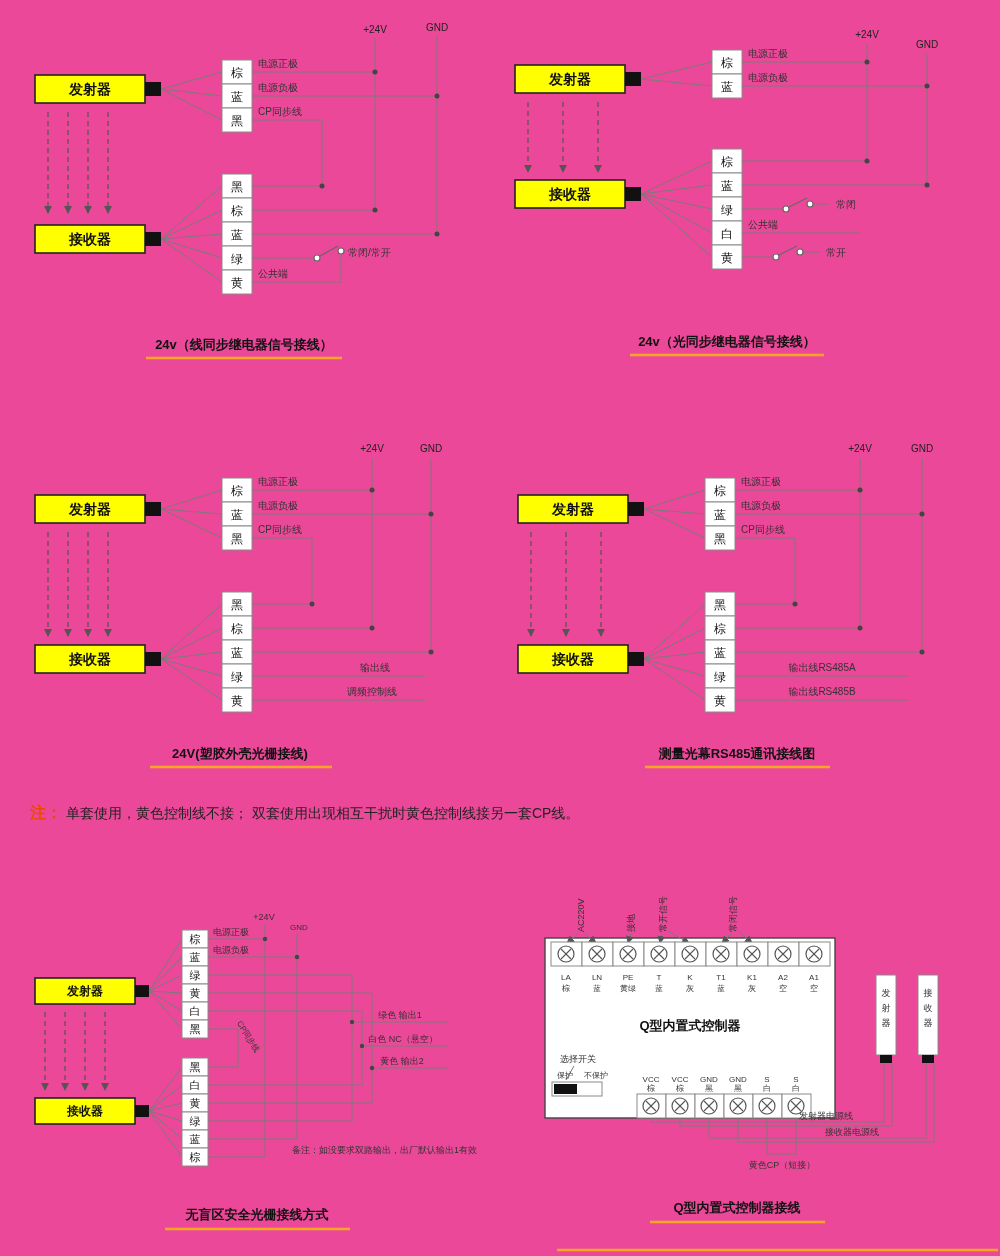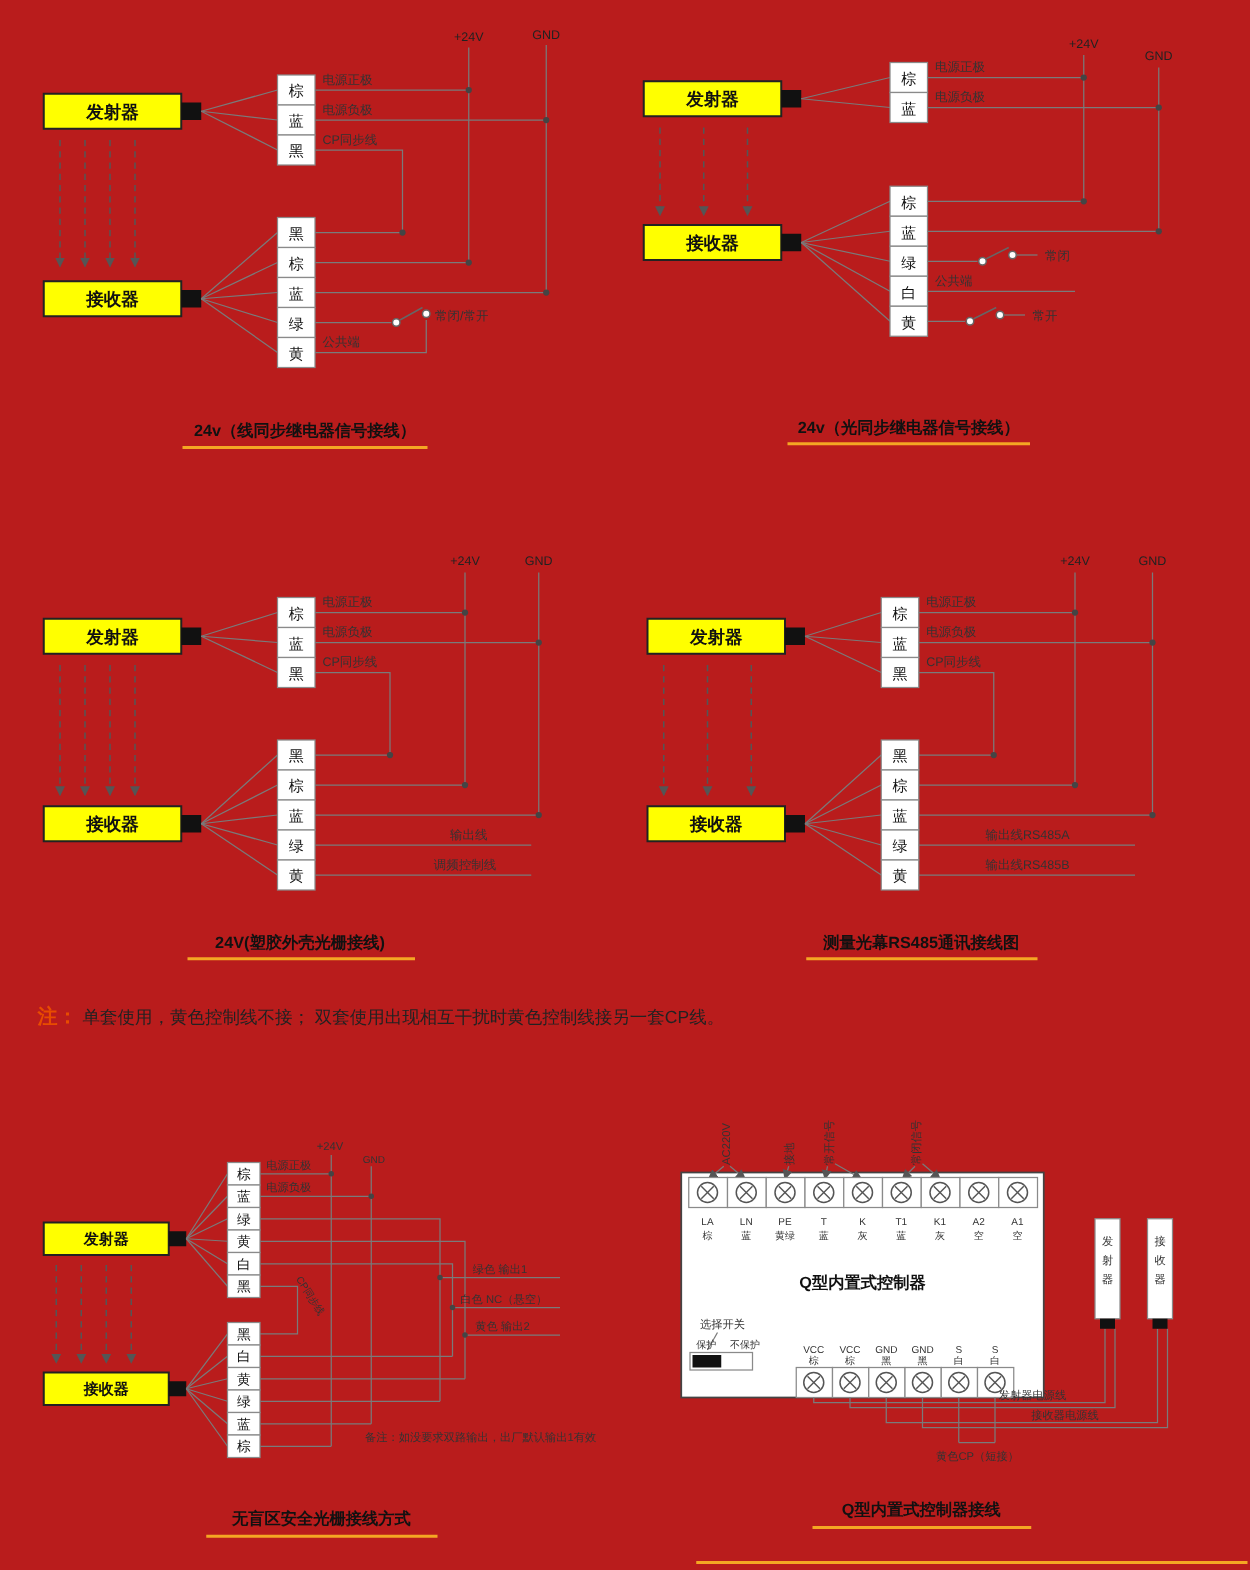--- a/index.html
+++ b/index.html
@@ -1,16 +1,16 @@
 <!DOCTYPE html>
 <html><head>
 <meta charset="utf-8">
 <style>
   html,body{margin:0;padding:0;background:#fff}
-  .page{position:relative;width:1000px;height:1256px;background:#b91c1c;font-family:"Liberation Sans","DejaVu Sans",sans-serif;overflow:hidden}
+  .page{position:relative;width:1000px;height:1256px;background:#ec4899;font-family:"Liberation Sans","DejaVu Sans",sans-serif;overflow:hidden}
   svg{display:block}
   svg text{font-family:"Liberation Sans","DejaVu Sans",sans-serif;fill:#222}
   .term{font-size:12px;text-anchor:middle;fill:#111}
   .term-s{font-size:11px;text-anchor:middle;fill:#111}
   .lbl{font-size:10px;fill:#333}
   .lbl-m{font-size:10px;fill:#333;text-anchor:middle}
   .lbl9{font-size:9px;fill:#333}
   .lbl9-m{font-size:9px;fill:#333;text-anchor:middle}
   .lbl8-m{font-size:8px;fill:#333;text-anchor:middle}
   .railt{font-size:10px;text-anchor:middle;fill:#222}

